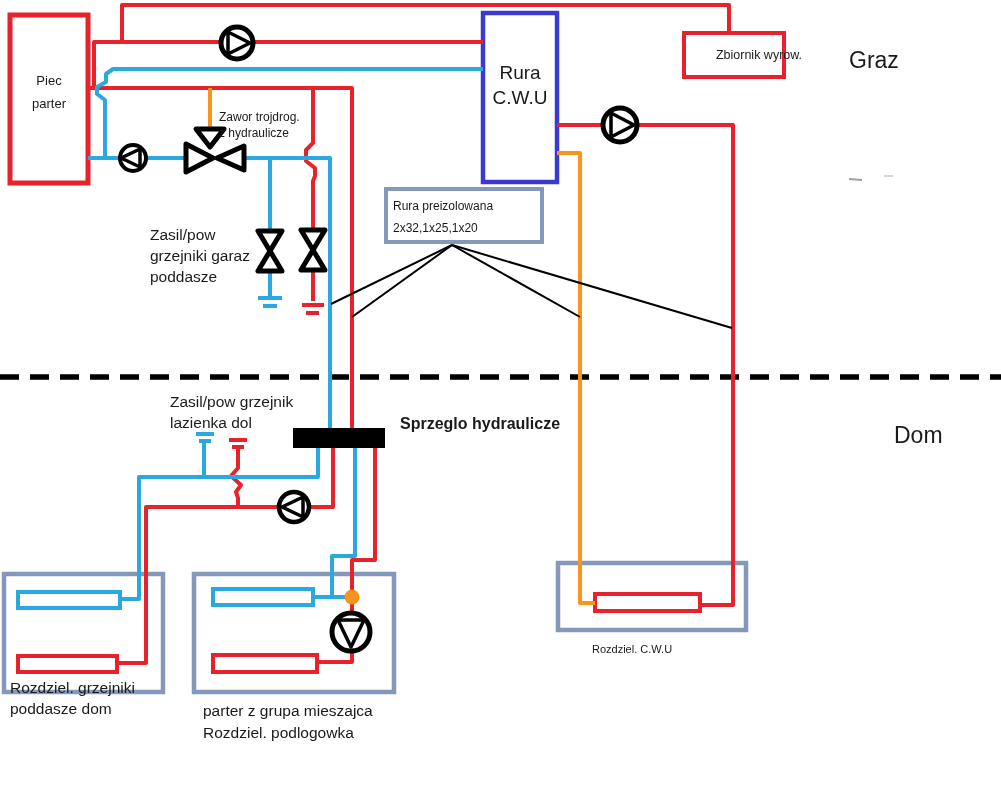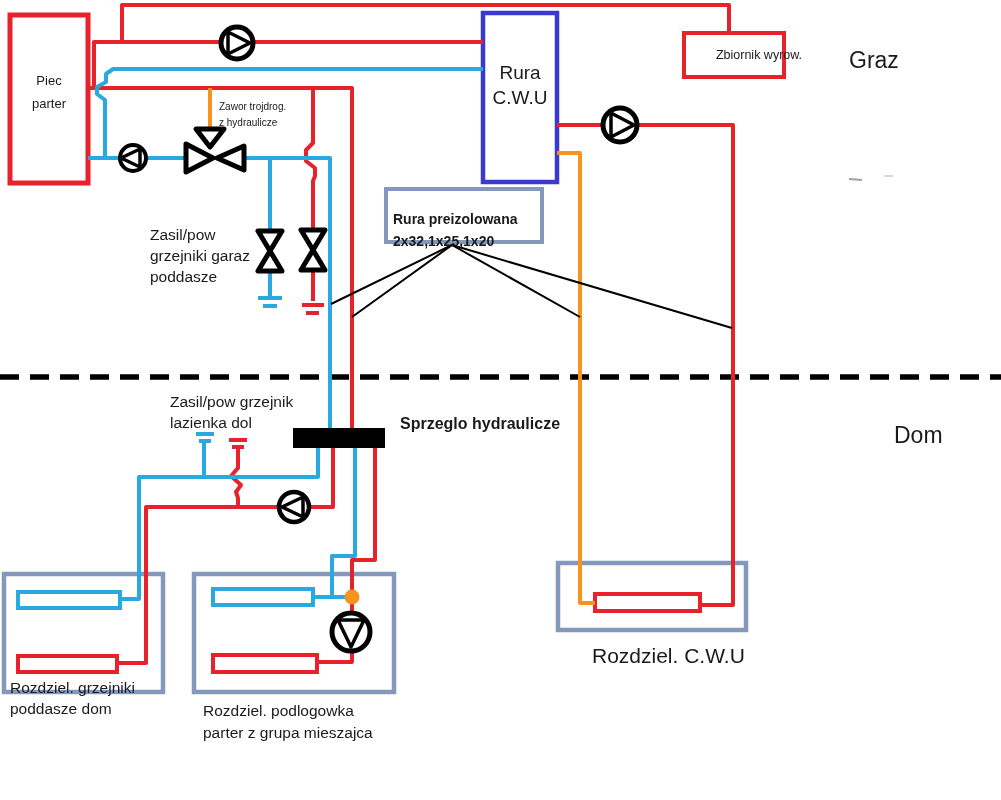--- a/index.html
+++ b/index.html
@@ -147,26 +147,26 @@
   <div class="lbl txt-c" style="left:483px;top:60px;width:74px;font-size:19px;line-height:25px;">
     <div>Rura</div>
     <div>C.W.U</div>
   </div>
 
   <div class="lbl txt-c" style="left:709px;top:48px;width:100px;font-size:12.5px;">Zbiornik wyrow.</div>
 
   <div class="lbl" style="left:849px;top:46px;font-size:23px;">Graz</div>
   <div class="lbl" style="left:894px;top:421px;font-size:23px;">Dom</div>
 
-  <div class="lbl" style="left:219px;top:99px;font-size:10px;line-height:16px;">
+  <div class="lbl" style="left:219px;top:109px;font-size:12px;line-height:16px;">
     <div>Zawor trojdrog.</div>
     <div>z hydraulicze</div>
   </div>
 
-  <div class="lbl" style="left:393px;top:208px;font-size:14px;line-height:22px;font-weight:bold;">
+  <div class="lbl" style="left:393px;top:195px;font-size:12px;line-height:22px;">
     <div>Rura preizolowana</div>
     <div>2x32,1x25,1x20</div>
   </div>
 
   <div class="lbl" style="left:170px;top:391px;font-size:15.5px;line-height:21px;">
     <div>Zasil/pow grzejnik</div>
     <div>lazienka dol</div>
   </div>
 
   <div class="lbl" style="left:150px;top:224px;font-size:15.5px;line-height:21px;">
@@ -176,19 +176,19 @@
   </div>
 
   <div class="lbl" style="left:400px;top:414px;font-size:16px;font-weight:bold;">Sprzeglo hydraulicze</div>
 
   <div class="lbl" style="left:10px;top:677px;font-size:15.5px;line-height:21px;">
     <div>Rozdziel. grzejniki</div>
     <div>poddasze dom</div>
   </div>
 
   <div class="lbl" style="left:203px;top:700px;font-size:15.5px;line-height:22px;">
+    <div>parter z grupa mieszajca</div>
     <div>Rozdziel. podlogowka</div>
-    <div>parter z grupa mieszajca</div>
   </div>
 
-  <div class="lbl" style="left:592px;top:643px;font-size:21px;">Rozdziel. C.W.U</div>
+  <div class="lbl" style="left:592px;top:643px;font-size:11px;">Rozdziel. C.W.U</div>
 
 </div>
 
 </body></html>

